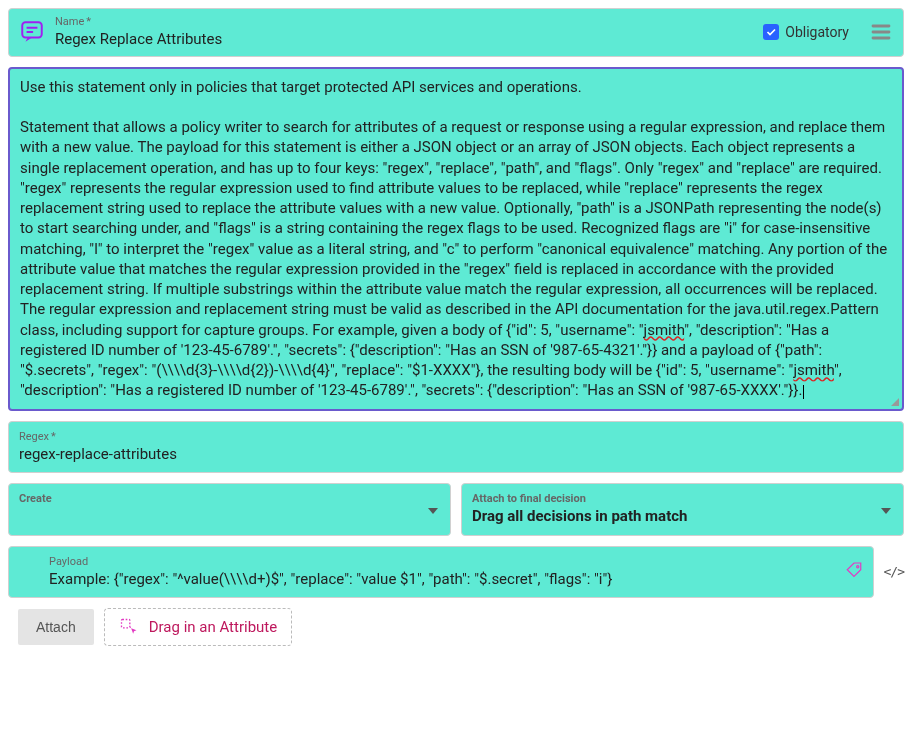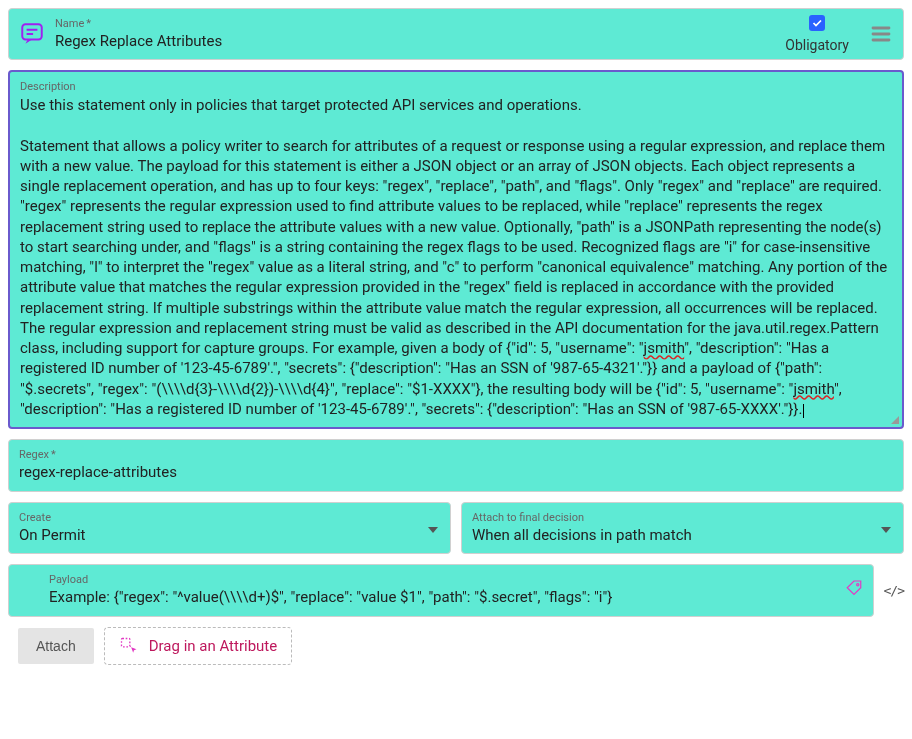--- a/index.html
+++ b/index.html
@@ -40,21 +40,20 @@
       gap: 10px;
       padding: 6px 10px;
     }
     .name-icon svg { display: block; }
     .name-content { flex: 1; }
     .obl-wrap {
       display: flex;
       align-items: center;
       gap: 6px;
       margin-right: 10px;
-      flex-direction: column;
     }
     .obl-check {
       width: 16px; height: 16px;
       background: #2962ff;
       border-radius: 3px;
       display: flex;
       align-items: center;
       justify-content: center;
     }
     .obl-check svg { display: block; }
@@ -85,20 +84,21 @@
       width: 1px;
       height: 14px;
       background: #000;
       vertical-align: text-bottom;
       margin-left: 1px;
     }
     .row {
       display: flex;
       gap: 10px;
       margin-bottom: 10px;
+      font-weight: bold;
     }
     .row .field-box { margin-bottom: 0; flex: 1; }
     .dropdown-arrow {
       position: absolute;
       right: 12px;
       top: 50%;
       transform: translateY(-50%);
     }
     .payload-row {
       display: flex;
@@ -185,46 +185,44 @@
     <span class="obl-label">Obligatory</span>
   </div>
   <div class="bars-icon">
     <svg width="24" height="24" viewBox="0 0 24 24" fill="none" stroke="#888" stroke-width="2.8" stroke-linecap="round">
       <path d="M4 6h16M4 12h16M4 18h16"></path>
     </svg>
   </div>
 </div>
 
 <div class="field-box description-box">
-  <span class="field-label">Description</span>
   <div class="description-text"><span>Use this statement only in policies that target protected API services and operations.</span>
 
 <span>Statement that allows a policy writer to search for attributes of a request or response using a regular expression, and replace them with a new value. The payload for this statement is either a JSON object or an array of JSON objects. Each object represents a single replacement operation, and has up to four keys: "regex", "replace", "path", and "flags". Only "regex" and "replace" are required. "regex" represents the regular expression used to find attribute values to be replaced, while "replace" represents the regex replacement string used to replace the attribute values with a new value. Optionally, "path" is a JSONPath representing the node(s) to start searching under, and "flags" is a string containing the regex flags to be used. Recognized flags are "i" for case-insensitive matching, "l" to interpret the "regex" value as a literal string, and "c" to perform "canonical equivalence" matching. Any portion of the attribute value that matches the regular expression provided in the "regex" field is replaced in accordance with the provided replacement string. If multiple substrings within the attribute value match the regular expression, all occurrences will be replaced. The regular expression and replacement string must be valid as described in the API documentation for the java.util.regex.Pattern class, including support for capture groups. For example, given a body of {"id": 5, "username": "</span><span class="spellcheck">jsmith</span><span>", "description": "Has a registered ID number of '123-45-6789'.", "secrets": {"description": "Has an SSN of '987-65-4321'."}} and a payload of {"path": "$.secrets", "regex": "(\\\\d{3}-\\\\d{2})-\\\\d{4}", "replace": "$1-XXXX"}, the resulting body will be {"id": 5, "username": "</span><span class="spellcheck">jsmith</span><span>", "description": "Has a registered ID number of '123-45-6789'.", "secrets": {"description": "Has an SSN of '987-65-XXXX'."}}.</span><span class="caret"></span></div>
 </div>
 
 <div class="field-box">
   <span class="field-label">
     <span>Regex</span><span class="required-asterisk">*</span>
   </span>
   <div class="field-value">regex-replace-attributes</div>
 </div>
 
 <div class="row">
   <div class="field-box">
     <span class="field-label">Create</span>
-    <div class="field-value">On Permit</div>
     <div class="dropdown-arrow">
       <svg width="10" height="6" viewBox="0 0 10 6">
           <path d="M0 0l5 6 5-6z" fill="#555"></path>
         </svg>
     </div>
   </div>
   <div class="field-box">
     <span class="field-label">Attach to final decision</span>
-    <div class="field-value">When all decisions in path match</div>
+    <div class="field-value">Drag all decisions in path match</div>
     <div class="dropdown-arrow">
       <svg width="10" height="6" viewBox="0 0 10 6">
           <path d="M0 0l5 6 5-6z" fill="#555"></path>
         </svg>
     </div>
   </div>
 </div>
 
 <div class="payload-row">
   <div class="field-box payload-box">

